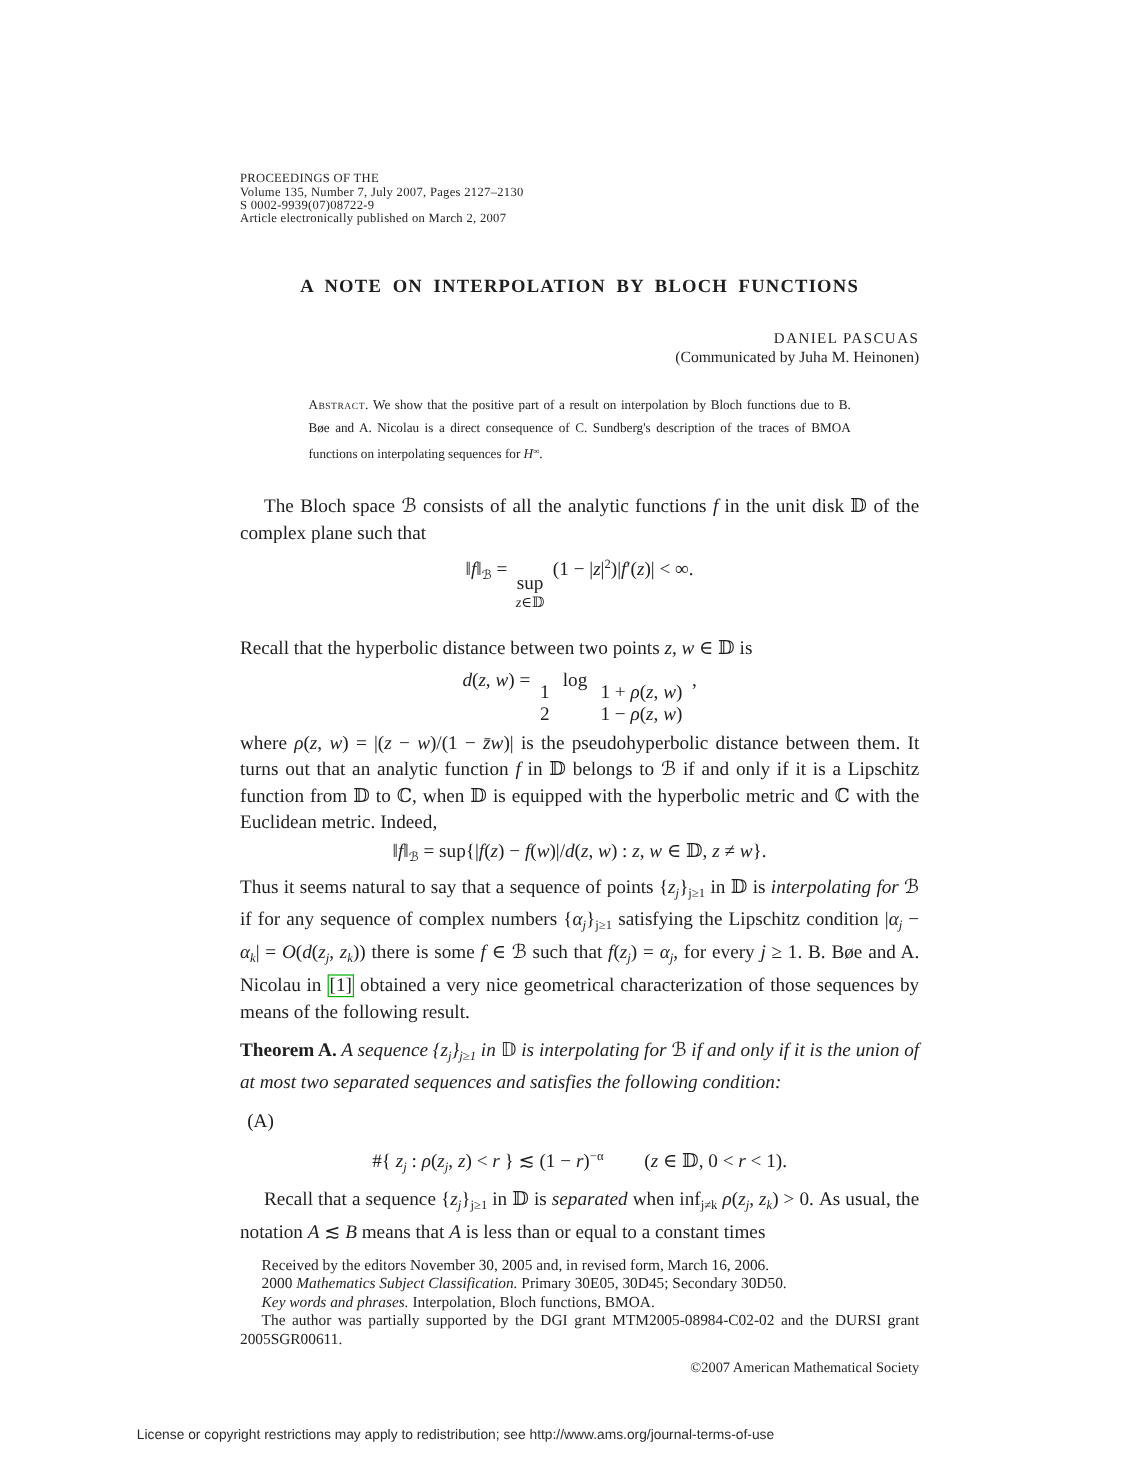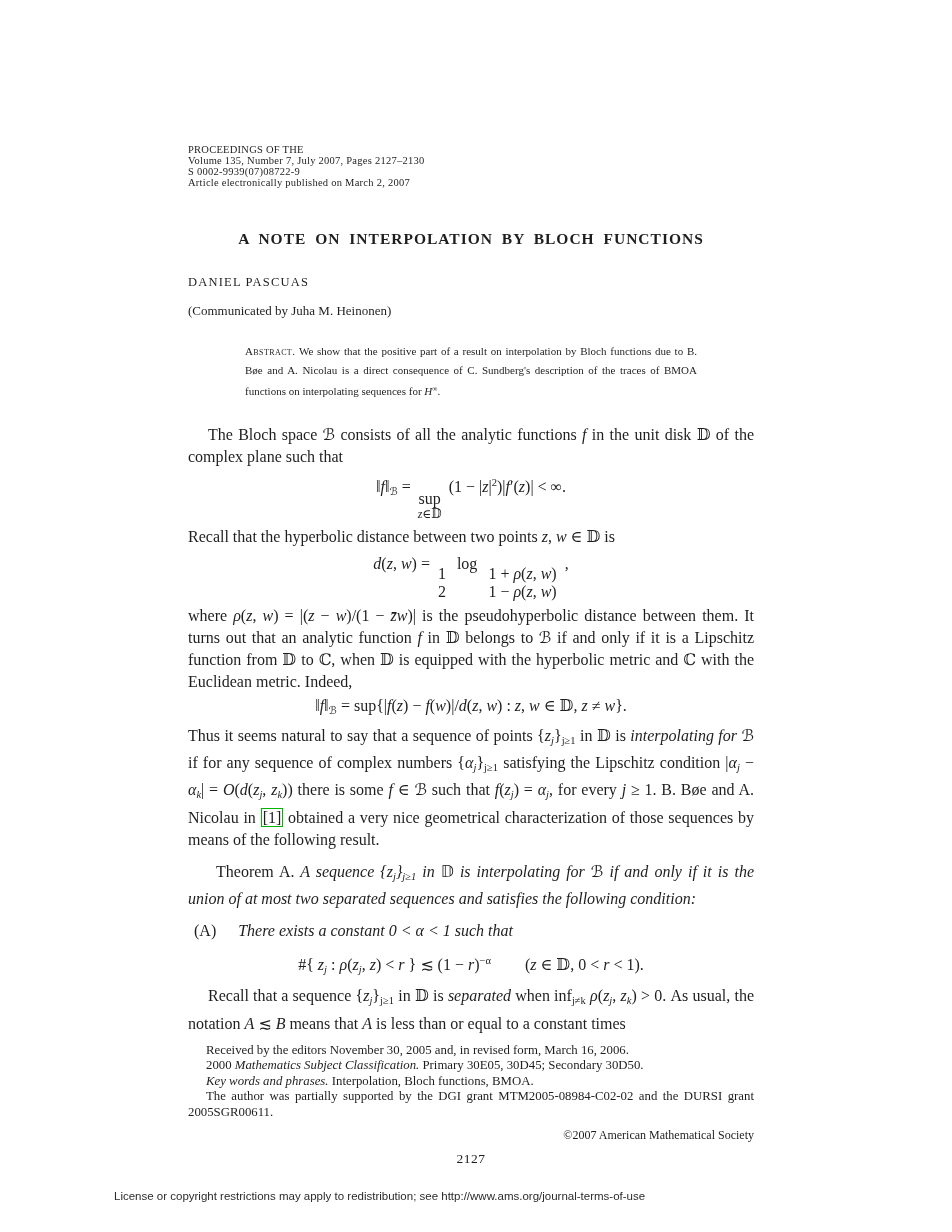--- a/index.html
+++ b/index.html
@@ -1,47 +1,47 @@
 <!DOCTYPE html>
 <html><head>
 <meta charset="utf-8">
 <style>
   html,body{margin:0;padding:0;}
   body{
     width:952px;height:1232px;position:relative;overflow:hidden;
     background:#ffffff;color:#1e1e1e;
     font-family:"Liberation Serif","DejaVu Serif","DejaVu Sans",serif;
   }
-  .page{position:absolute;left:188px;top:0;width:566px;}
+  .page{position:absolute;left:200px;top:0;width:566px;}
   .jheader{padding-top:144px;font-size:10.5px;line-height:11px;letter-spacing:0.25px;}
   .paper-title{margin:42px 0 0;font-size:15.5px;font-weight:700;text-align:center;
     letter-spacing:1px;word-spacing:4px;}
-  .author{margin-top:27px;font-size:12.5px;letter-spacing:1.2px;text-align:left;}
-  .comm{margin-top:13px;font-size:13px;text-align:left;}
+  .author{margin-top:27px;font-size:12.5px;letter-spacing:1.2px;text-align:right;}
+  .comm{margin-top:0;font-size:13px;text-align:right;}
   .abstract{margin:23px 57px 0;font-size:11px;line-height:18.8px;text-align:justify;}
   .para{margin:0;font-size:16px;line-height:22px;text-align:justify;}
   .p-first{margin-top:24px;}
   .indent{text-indent:20px;}
   .display{margin:4px 0;text-align:center;font-size:16px;line-height:22px;}
-  .d1{margin:4px 0 4px;}
+  .d1{margin:4px 0 20px;}
   .d2{margin:5px 0 5px;font-family:Liberation Serif, serif;}
   .d3{margin:2px 0 2px;}
   .d4{margin:8px 0 4px;}
   .theorem{margin-top:10px;}
   .cond{margin-top:10px;display:flex;gap:22px;font-size:16px;line-height:22px;}
   .cond-label{flex:0 0 auto;padding-left:6px;}
   .supstack{display:inline-flex;flex-direction:column;align-items:center;
     vertical-align:-0.75em;line-height:1;margin:0 3px;}
   .supstack .op{line-height:1;}
   .supstack .under{font-size:12px;line-height:1.25;}
   .frac{display:inline-flex;flex-direction:column;align-items:center;
     vertical-align:-0.62em;line-height:1.1;margin:0 4px;}
   .oplog{margin:0 3px;}
   .seg-i{font-style:italic;}
-  .seg-b{font-weight:400;margin-left:28px;}
+  .seg-b{font-weight:700;}
   .seg-sc{font-variant:small-caps;letter-spacing:0.4px;}
   .seg-sub{font-size:66%;vertical-align:-0.32em;}
   .seg-isub{font-size:66%;vertical-align:-0.32em;font-style:italic;}
   .seg-sup{font-size:66%;vertical-align:0.55em;}
   .seg-cite{border:1.5px solid #00b400;padding:0 1px;cursor:pointer;}
   .seg-gap{display:inline-block;width:34px;}
   .footnotes{margin-top:8px;font-size:12.8px;line-height:15.6px;}
   .footnotes p{margin:0;text-indent:18px;text-align:justify;}
   .copyright{margin-top:7px;font-size:12px;line-height:14px;text-align:right;}
   .pageno{margin-top:9px;font-size:13.5px;text-align:center;letter-spacing:0.5px;}
@@ -98,35 +98,33 @@
   <p class="para"><span>where </span><span class="seg-i">ρ</span><span>(</span><span class="seg-i">z</span><span>, </span><span class="seg-i">w</span><span>) = |(</span><span class="seg-i">z</span><span> − </span><span class="seg-i">w</span><span>)/(1 − </span><span class="seg-i">z̄</span><span class="seg-i">w</span><span>)| is the pseudohyperbolic distance between them. It turns out that an analytic function </span><span class="seg-i">f</span><span> in 𝔻 belongs to </span><span class="seg-i">ℬ</span><span> if and only if it is a Lipschitz function from 𝔻 to ℂ, when 𝔻 is equipped with the hyperbolic metric and ℂ with the Euclidean metric. Indeed,</span></p>
 
   <div class="display d3"><span>‖</span><span class="seg-i">f</span><span>‖</span><span class="seg-sub">ℬ</span><span> = sup{|</span><span class="seg-i">f</span><span>(</span><span class="seg-i">z</span><span>) − </span><span class="seg-i">f</span><span>(</span><span class="seg-i">w</span><span>)|/</span><span class="seg-i">d</span><span>(</span><span class="seg-i">z</span><span>, </span><span class="seg-i">w</span><span>) : </span><span class="seg-i">z</span><span>, </span><span class="seg-i">w</span><span> ∈ 𝔻, </span><span class="seg-i">z</span><span> ≠ </span><span class="seg-i">w</span><span>}.</span></div>
 
   <p class="para"><span>Thus it seems natural to say that a sequence of points {</span><span class="seg-i">z</span><span class="seg-isub">j</span><span>}</span><span class="seg-sub">j≥1</span><span> in 𝔻 is </span><span class="seg-i">interpolating for ℬ</span><span> if for any sequence of complex numbers {</span><span class="seg-i">α</span><span class="seg-isub">j</span><span>}</span><span class="seg-sub">j≥1</span><span> satisfying the Lipschitz condition |</span><span class="seg-i">α</span><span class="seg-isub">j</span><span> − </span><span class="seg-i">α</span><span class="seg-isub">k</span><span>| = </span><span class="seg-i">O</span><span>(</span><span class="seg-i">d</span><span>(</span><span class="seg-i">z</span><span class="seg-isub">j</span><span>, </span><span class="seg-i">z</span><span class="seg-isub">k</span><span>)) there is some </span><span class="seg-i">f</span><span> ∈ ℬ such that </span><span class="seg-i">f</span><span>(</span><span class="seg-i">z</span><span class="seg-isub">j</span><span>) = </span><span class="seg-i">α</span><span class="seg-isub">j</span><span>, for every </span><span class="seg-i">j</span><span> ≥ 1. B. Bøe and A. Nicolau in </span><span class="seg-cite">[1]</span><span> obtained a very nice geometrical characterization of those sequences by means of the following result.</span></p>
 
   <p class="para theorem"><span class="seg-b">Theorem A.</span><span class="seg-i"> A sequence {</span><span class="seg-i">z</span><span class="seg-isub">j</span><span class="seg-i">}</span><span class="seg-isub">j≥1</span><span class="seg-i"> in 𝔻 is interpolating for ℬ if and only if it is the union of at most two separated sequences and satisfies the following condition:</span></p>
 
   <div class="cond">
     <span class="cond-label">(A)</span>
-    <span><span class="seg-i">There exists a constant 0 &lt; α &lt; 1 such that</span></span>
   </div>
 
   <div class="display d4"><span>#{ </span><span class="seg-i">z</span><span class="seg-isub">j</span><span> : </span><span class="seg-i">ρ</span><span>(</span><span class="seg-i">z</span><span class="seg-isub">j</span><span>, </span><span class="seg-i">z</span><span>) &lt; </span><span class="seg-i">r</span><span> } ≲ (1 − </span><span class="seg-i">r</span><span>)</span><span class="seg-sup">−α</span><span class="seg-gap"> </span><span>(</span><span class="seg-i">z</span><span> ∈ 𝔻, 0 &lt; </span><span class="seg-i">r</span><span> &lt; 1).</span></div>
 
   <p class="para indent"><span>Recall that a sequence {</span><span class="seg-i">z</span><span class="seg-isub">j</span><span>}</span><span class="seg-sub">j≥1</span><span> in 𝔻 is </span><span class="seg-i">separated</span><span> when inf</span><span class="seg-sub">j≠k</span><span> </span><span class="seg-i">ρ</span><span>(</span><span class="seg-i">z</span><span class="seg-isub">j</span><span>, </span><span class="seg-i">z</span><span class="seg-isub">k</span><span>) &gt; 0. As usual, the notation </span><span class="seg-i">A</span><span> ≲ </span><span class="seg-i">B</span><span> means that </span><span class="seg-i">A</span><span> is less than or equal to a constant times</span></p>
 
   <div class="footnotes">
     <p><span>Received by the editors November 30, 2005 and, in revised form, March 16, 2006.</span></p>
     <p><span>2000 </span><span class="seg-i">Mathematics Subject Classification.</span><span> Primary 30E05, 30D45; Secondary 30D50.</span></p>
     <p><span class="seg-i">Key words and phrases.</span><span> Interpolation, Bloch functions, BMOA.</span></p>
     <p><span>The author was partially supported by the DGI grant MTM2005-08984-C02-02 and the DURSI grant 2005SGR00611.</span></p>
   </div>
 
   <div class="copyright">
     <div>©2007 American Mathematical Society</div>
   </div>
 
-  <div class="pageno">2127</div>
 
 </div>
 
 <div class="license">License or copyright restrictions may apply to redistribution; see http://www.ams.org/journal-terms-of-use</div>
 
 </body></html>

